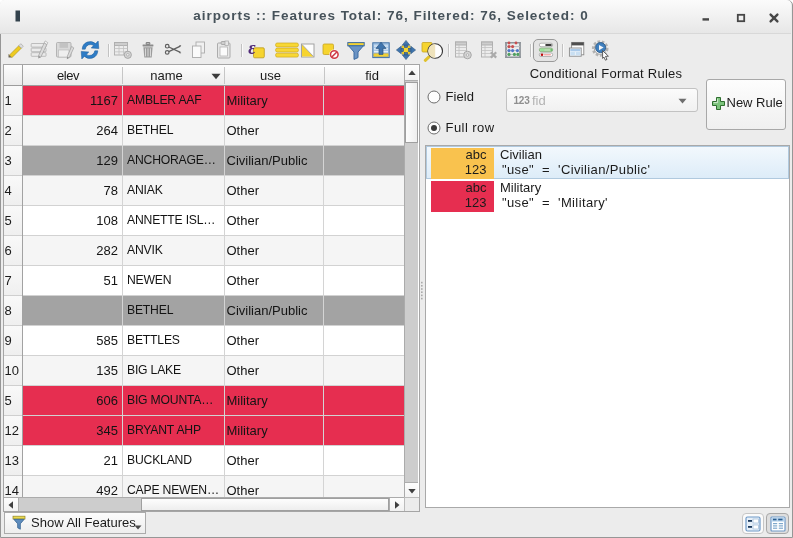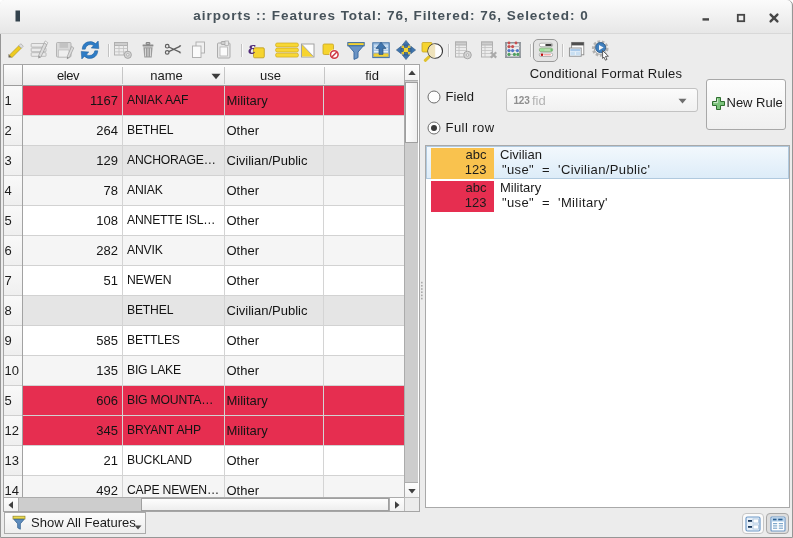--- a/index.html
+++ b/index.html
@@ -4,21 +4,21 @@
 <style>
   html,body{margin:0;padding:0;}
   body{width:793px;height:538px;position:relative;font-family:"Liberation Sans",sans-serif;background:#fff;overflow:hidden;}
   .abs{position:absolute;}
   .win{position:absolute;left:0;top:0;width:791px;height:536px;background:#ececec;border:1px solid #969696;border-radius:5px 5px 0 0;}
   .titlebar{position:absolute;left:0;top:0;width:791px;height:33px;background:linear-gradient(#fbfbfb,#e7e7e7);border-radius:4px 4px 0 0;border-bottom:1px solid #d8d8d8;}
   .title{position:absolute;left:-4.5px;top:8px;width:791px;text-align:center;font-size:13.5px;font-weight:bold;color:#46525a;letter-spacing:0.98px;}
   .tsep{position:absolute;top:44px;width:1px;height:13px;background:#c2c2c2;border-right:1px solid #fafafa;}
   .hdrtxt{position:absolute;top:2.5px;font-size:13px;color:#1b1b1b;text-align:center;}
   .row{position:absolute;left:18px;width:381.5px;height:30px;box-sizing:border-box;border-bottom:1px solid #d2d2d2;}
-  .wht{background:#fff}.alt{background:#f5f5f5}.red{background:#e62e50}.org{background:#e5e5e5}
+  .wht{background:#fff}.alt{background:#f5f5f5}.red{background:#e62e50}.org{background:#a3a3a3}
   .num{position:absolute;left:0;width:18px;height:30px;box-sizing:border-box;border-bottom:1px solid #cfcfcf;background:linear-gradient(#f9f9f9,#efefef);font-size:13px;color:#1b1b1b;line-height:29px;padding-left:0.5px;text-align:left}
   .ce{position:absolute;top:0;height:29px;line-height:29px;font-size:13px;color:#141414;white-space:nowrap}
   .elev{left:0;width:96px;text-align:right}
   .nm{left:105px;font-size:12.2px;letter-spacing:-0.2px}
   .us{left:204.5px}
   .r13{font-size:13px;color:#1b1b1b}
 </style>
 </head>
 <body>
 <div class="win"></div>
@@ -234,21 +234,21 @@
  <div class="hdrtxt" style="left:118px;width:89px">name</div>
  <div class="hdrtxt" style="left:220px;width:93px">use</div>
  <div class="hdrtxt" style="left:319.5px;width:97px">fid</div>
  <svg class="abs" style="left:207px;top:8px" width="10" height="7" viewBox="0 0 10 7">
       <polygon points="0.5,0.8 9.5,0.8 5,6.2" fill="#3c3c3c"></polygon>
     </svg>
 
  <div class="abs" style="left:0;top:20.5px;width:399.5px;height:411.5px;overflow:hidden">
   <div class="row red" style="top:0px">
         <span class="ce elev">1167</span>
-        <span class="ce nm">ANIAK AAF</span>
+        <span class="ce nm">AMBLER AAF</span>
         <span class="ce us">Military</span>
       </div>
   <div class="row alt" style="top:30px">
         <span class="ce elev">264</span>
         <span class="ce nm">BETHEL</span>
         <span class="ce us">Other</span>
       </div>
   <div class="row org" style="top:60px">
         <span class="ce elev">129</span>
         <span class="ce nm">ANCHORAGE…</span>

